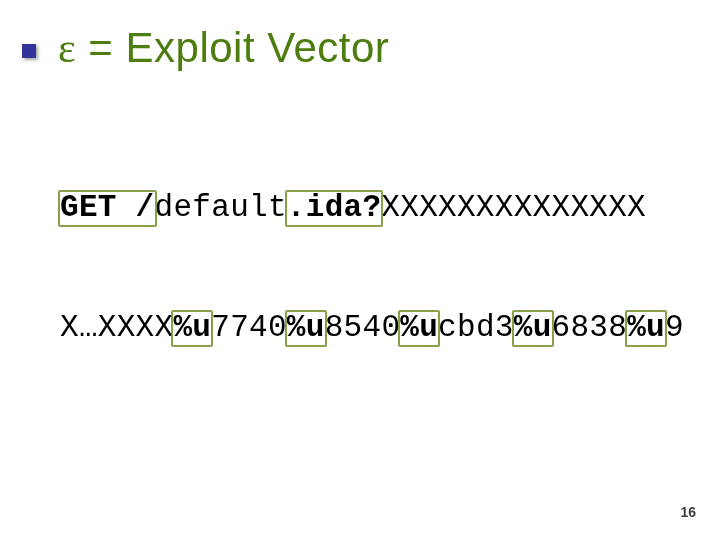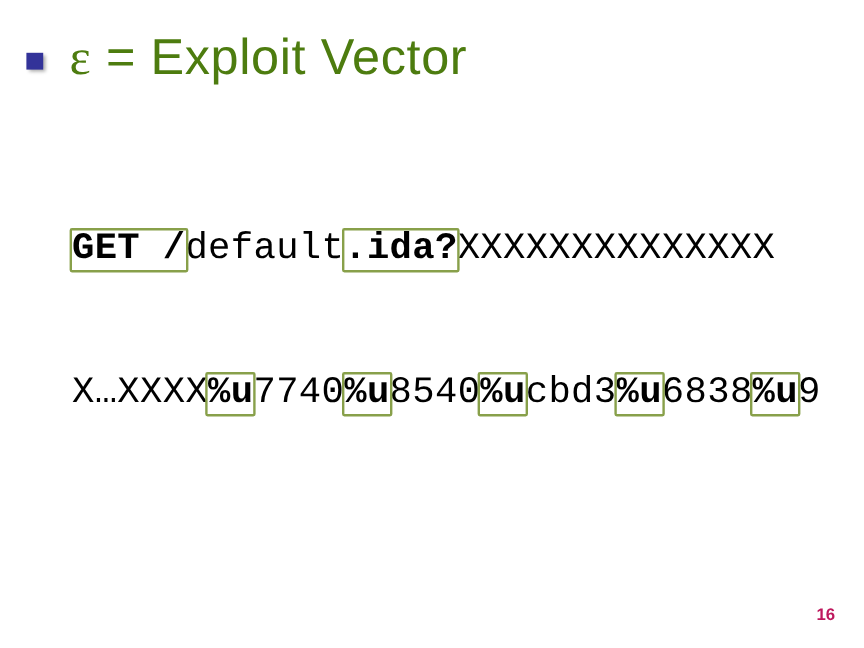--- a/index.html
+++ b/index.html
@@ -70,21 +70,21 @@
     border: 2px solid #88a04a;
     border-radius: 2px;
     pointer-events: none;
   }
   .pagenum {
     position: absolute;
     right: 24px;
     bottom: 20px;
     font-size: 14px;
     font-weight: bold;
-    color: #be185d;
+    color: #404040;
     margin-left: 16px;
   }
 </style>
 </head>
 <body>
 
 <div class="slide">
 
   <div class="bullet"></div>
 

